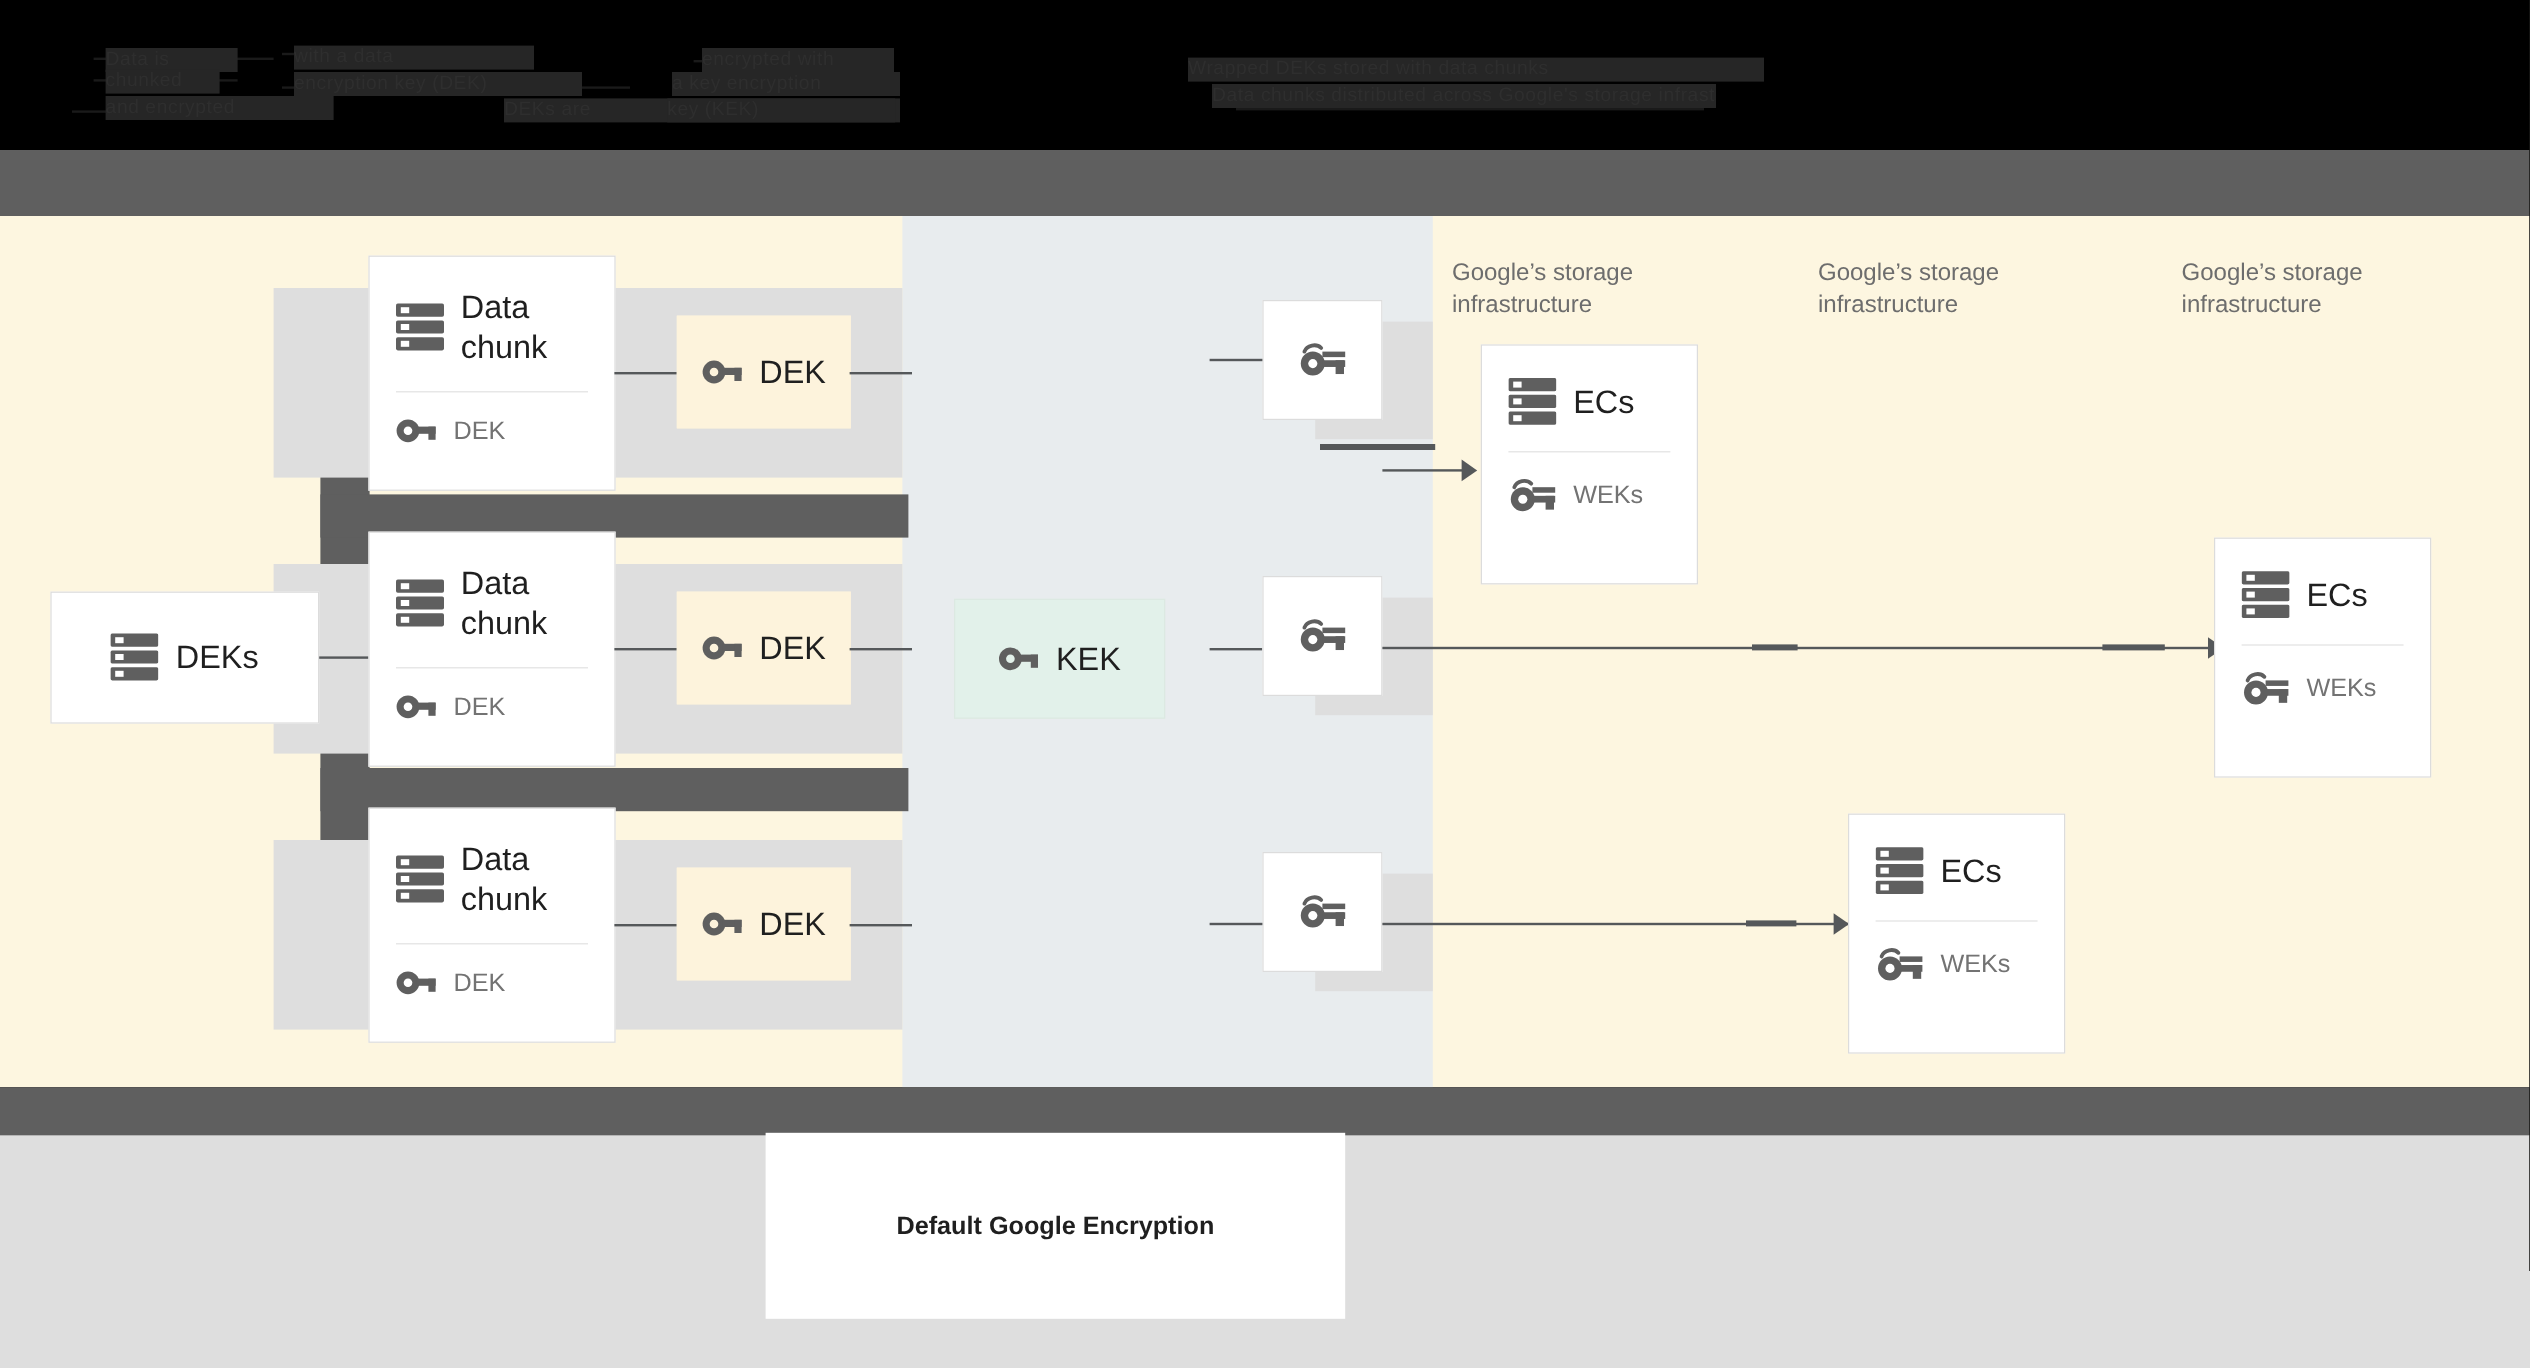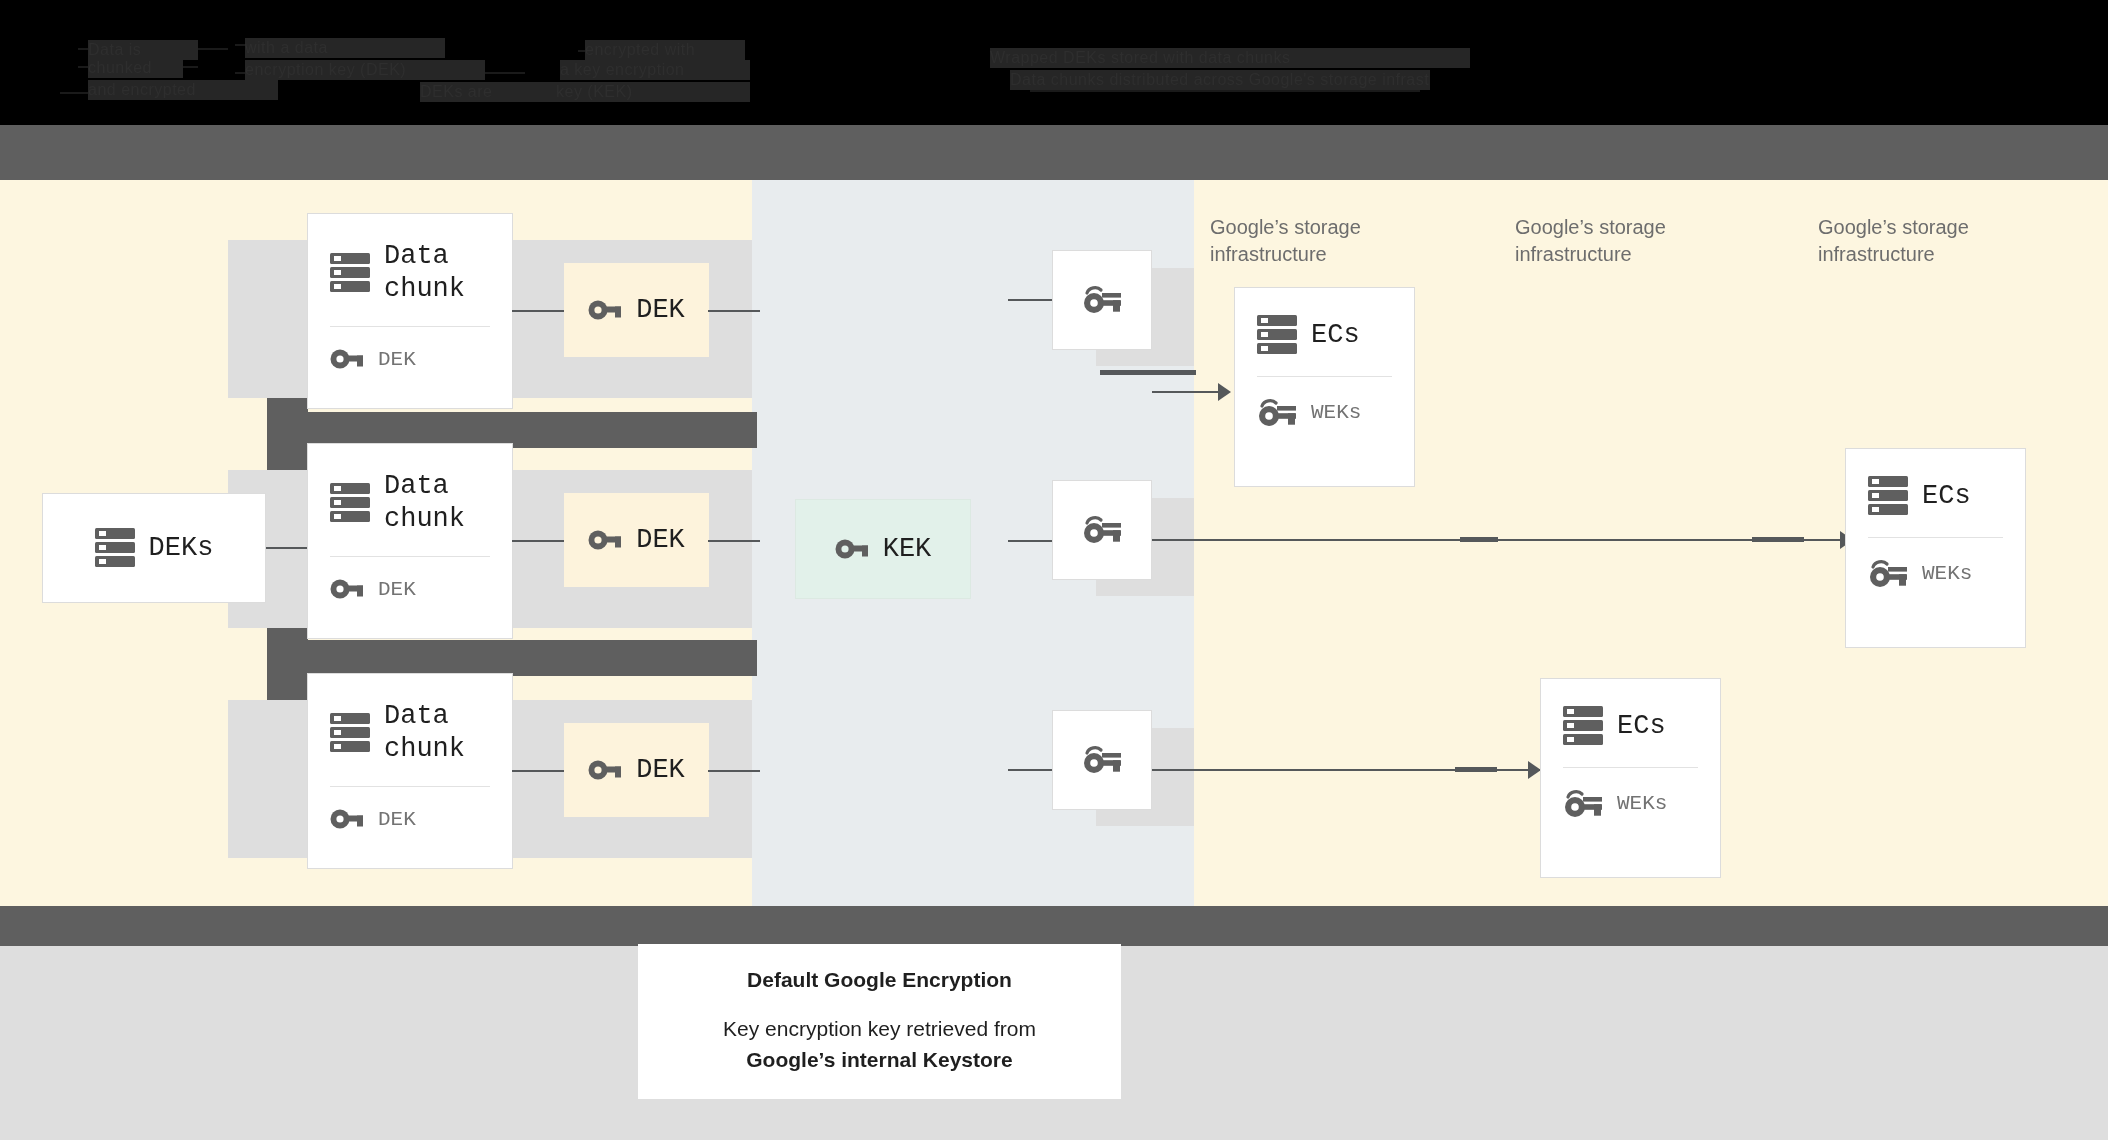--- a/index.html
+++ b/index.html
@@ -87,21 +87,20 @@
   .arrow-thick{
     position:absolute;height:5px;background:#55585a;
   }
 
   
   .card{
     position:absolute;
     background:#ffffff;
     border:1px solid #dcdcdc;
     box-sizing:border-box;
-    font-family:Liberation Mono, monospace;
   }
   .card-cream{background:#fdf3dc;border:1px solid #fdf3dc;}
   .card-mint{background:#e2f1ea;border:1px solid #dce9e2;}
 
   .card-row{
     display:flex;align-items:center;gap:14px;
   }
   .card-top{
     padding:26px 22px 0 22px;
   }
@@ -545,19 +544,15 @@
             <rect x="31" y="16.2" width="7" height="11.5" fill="#5f5f5f"></rect>
           </svg>
         </span>
         <span class="card-sublabel">WEKs</span>
       </div>
     </div>
   </div>
 
   <div class="legend">
     <div class="legend-title">Default Google Encryption</div>
-    <div class="legend-body">
-      <span>Key encryption key retrieved from</span><br>
-      <b>Google’s internal Keystore</b>
-    </div>
   </div>
 
 </div>
 
 </body></html>

